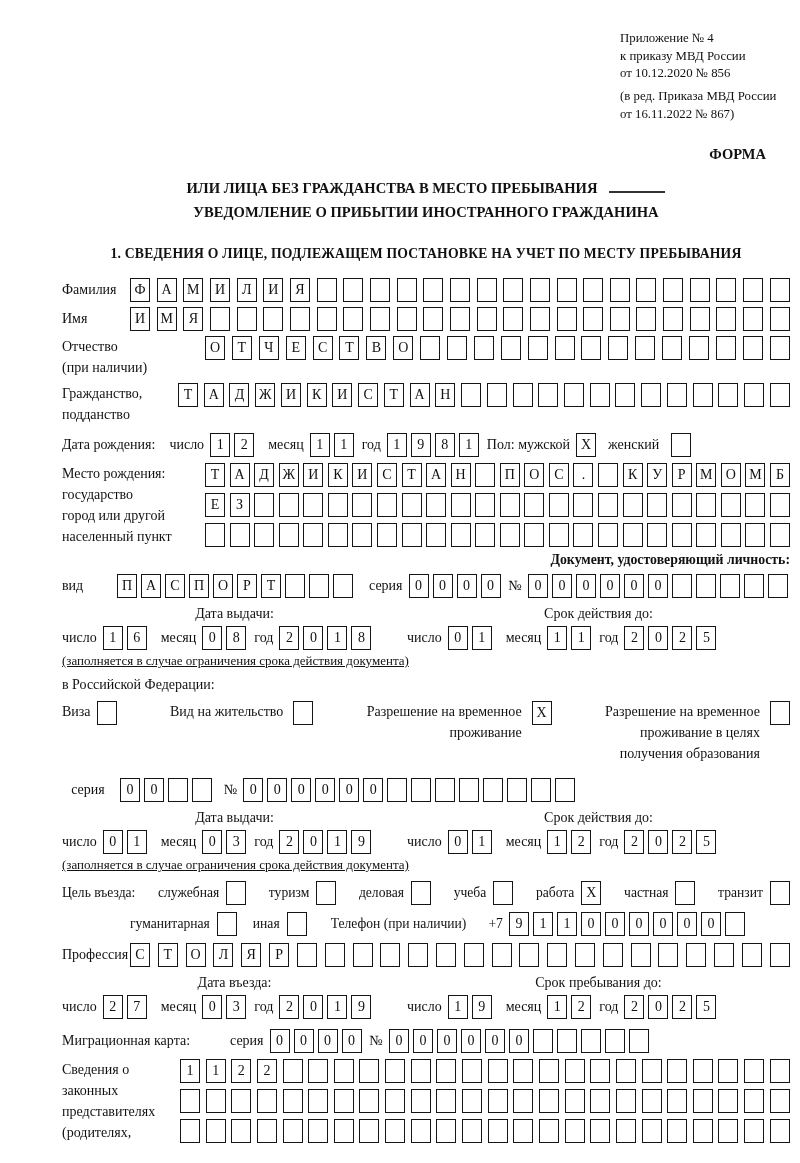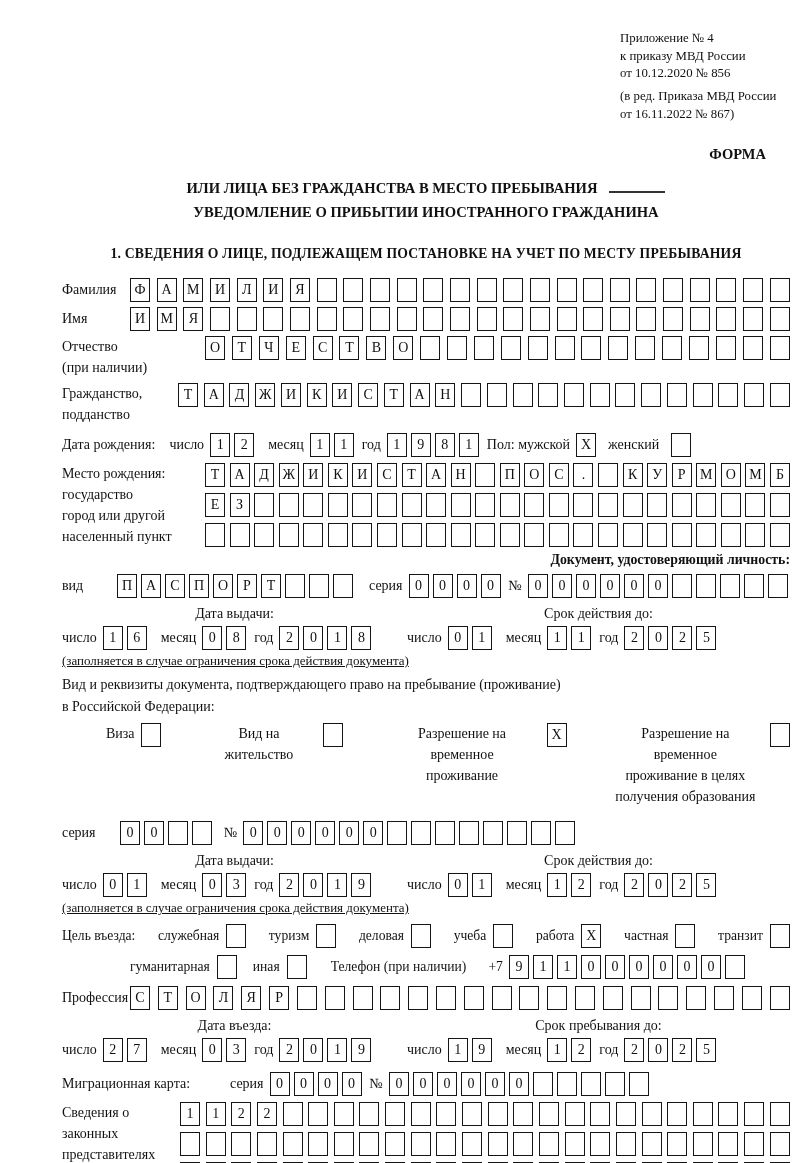--- a/index.html
+++ b/index.html
@@ -38,28 +38,28 @@
   }
   .w660 { width: 660px; } .w612 { width: 612px; } .w585 { width: 585px; } .w610 { width: 610px; }
 
   .mb6 { margin-bottom: 6px; }
 
   
   .datecols { display: flex; margin-bottom: 2px; }
   .dcol-l { width: 345px; } .dcol-r { flex: 1; }
   .dhead { text-align: center; margin-bottom: 4px; }
   .drow { display: flex; align-items: center; }
-  .dword { margin-right: 6px; }
+  .dword { margin-right: 6px; text-align: center; }
   .dsp { margin-left: 14px; }
   .note { font-size: 13px; text-align: left; margin: 3px 0 8px 0; text-decoration: underline; }
 
   
   .optrow { display: flex; align-items: flex-start; justify-content: space-between; margin: 8px 0 14px 0; }
   .opt { display: flex; align-items: flex-start; }
-  .opt-text { text-align: center; line-height: 1.5; margin-left: 44px; }
+  .opt-text { text-align: right; line-height: 1.5; }
   .opt .cell { margin-left: 10px; }
 
   .purposerow { display: flex; align-items: center; justify-content: space-between; margin-bottom: 7px; font-size: 13.6px; }
   .pair { display: flex; align-items: center; }
   .pair .cell { margin-left: 7px; }
 
   .heading-c { text-align: right; font-weight: bold; font-size: 13.8px; margin: 4px 0 6px 0; }
 
   .sp8 { margin-left: 8px; } .sp12 { margin-left: 12px; } .sp6 { margin-left: 6px; }
 </style>
@@ -407,21 +407,20 @@
             <span class="cell">2</span>
             <span class="cell">0</span>
             <span class="cell">2</span>
             <span class="cell">5</span>
           </div>
       </div>
     </div>
   </div>
   <div class="note">(заполняется в случае ограничения срока действия документа)</div>
 
-  <div style="margin-bottom:6px">Вид и реквизиты документа, подтверждающего право на пребывание (проживание)</div>
   <div>в Российской Федерации:</div>
 
   <div class="optrow">
     <div class="opt">
       <span class="opt-text">Виза</span>
       <span class="cell" style="margin-left:6px"></span>
     </div>
     <div class="opt">
       <span class="opt-text">Вид на жительство</span>
       <span class="cell"></span>

